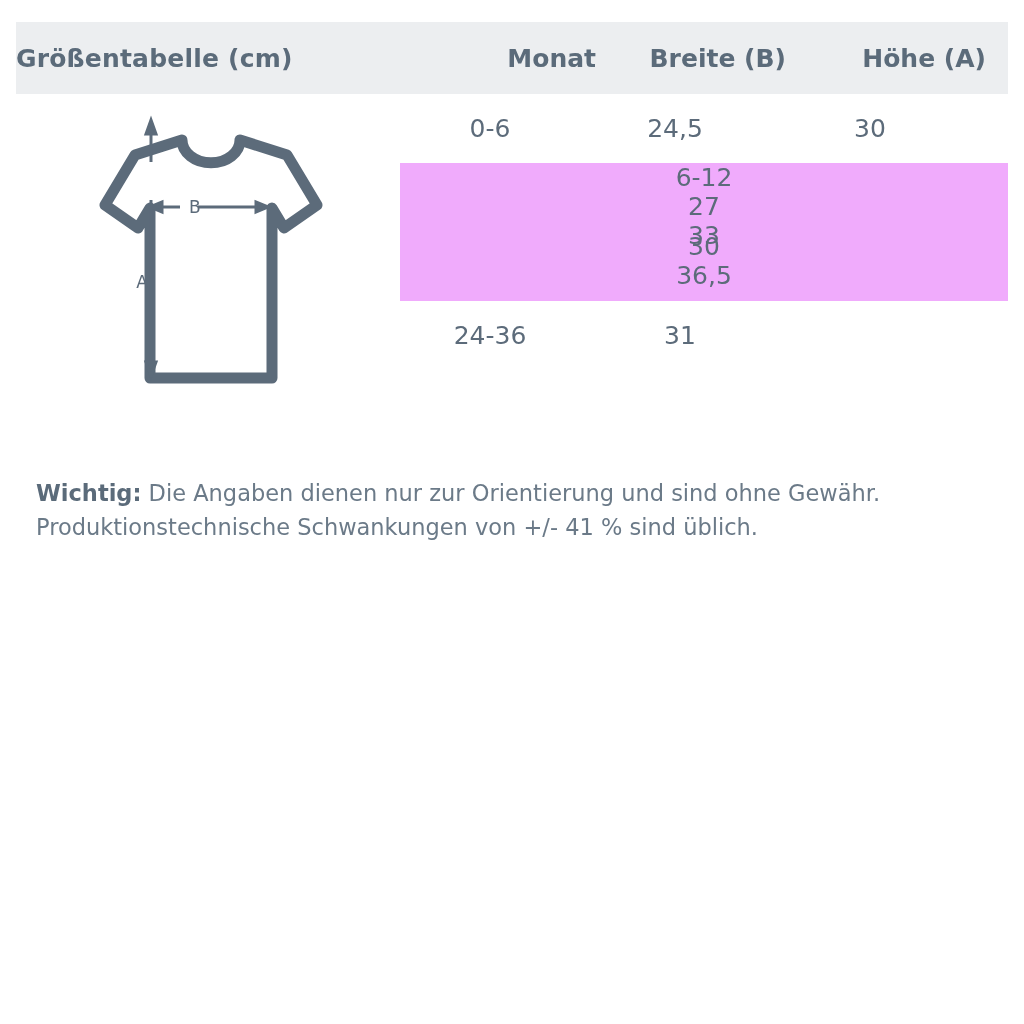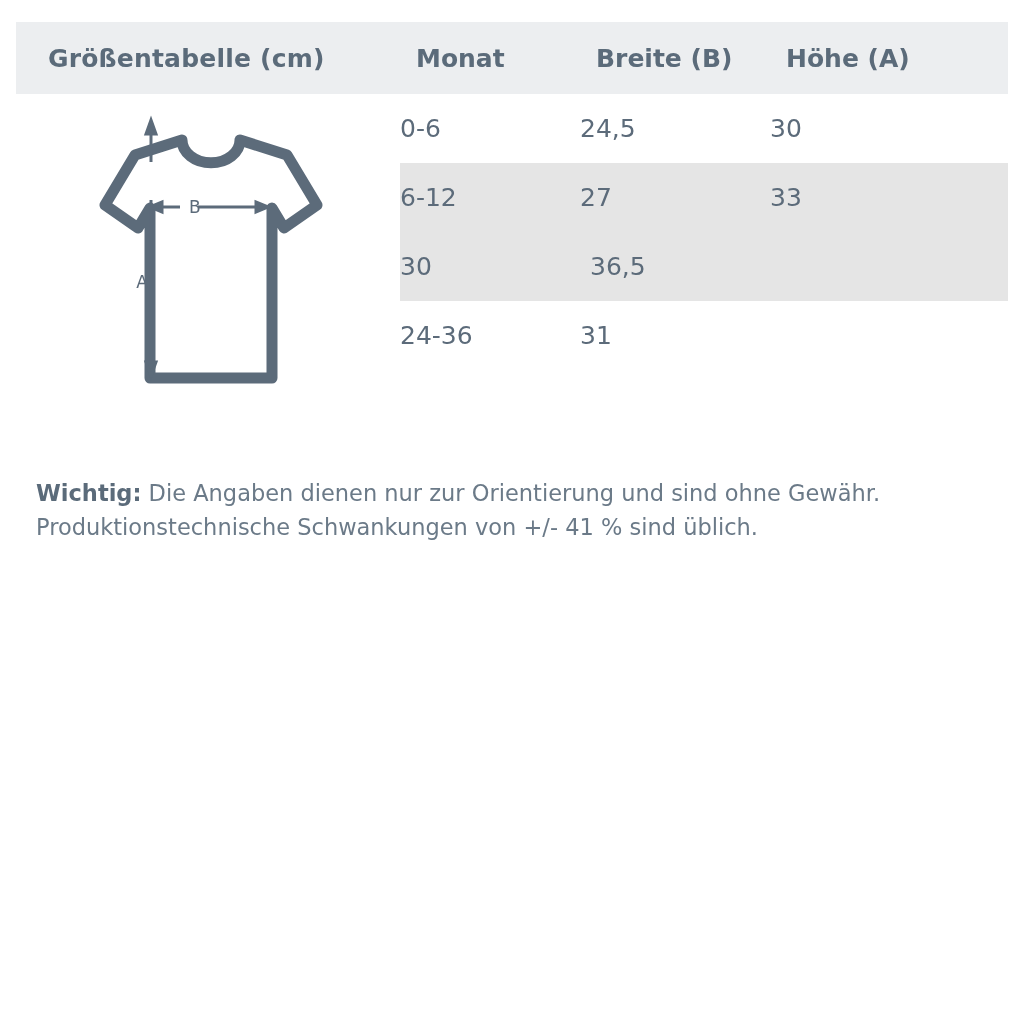--- a/index.html
+++ b/index.html
@@ -29,55 +29,56 @@
     left: 16px;
     top: 22px;
     width: 992px;
     height: 72px;
     background: #eceef0;
     display: flex;
     align-items: center;
   }
   .h-title {
     width: 400px;
-    padding-left: 32px;
     box-sizing: border-box;
     font-size: 25px;
     font-weight: bold;
     color: #5b6b7a;
     letter-spacing: 0.2px;
   }
   .h-col {
     font-size: 25px;
     font-weight: bold;
     color: #5b6b7a;
-    text-align: left;
+    text-align: right;
   }
   .c-monat { width: 180px; }
   .c-breite { width: 190px; }
   .c-hohe { width: 200px; }
 
   
   .rows {
     position: absolute;
     left: 400px;
     top: 94px;
     width: 608px;
   }
   .row {
     height: 69px;
     display: flex;
     align-items: center;
   }
   .row.alt {
-    background: #e5e5e5;
+    background: #f0abfc;
+    flex-direction: column;
   }
   .cell {
     font-size: 25px;
     color: #5c6b7a;
+    text-align: center;
   }
   .cell.monat { width: 180px; }
   .cell.breite { width: 190px; }
   .cell.hohe { width: 200px; }
 
   
   .diagram {
     position: absolute;
     left: 50px;
     top: 110px;

